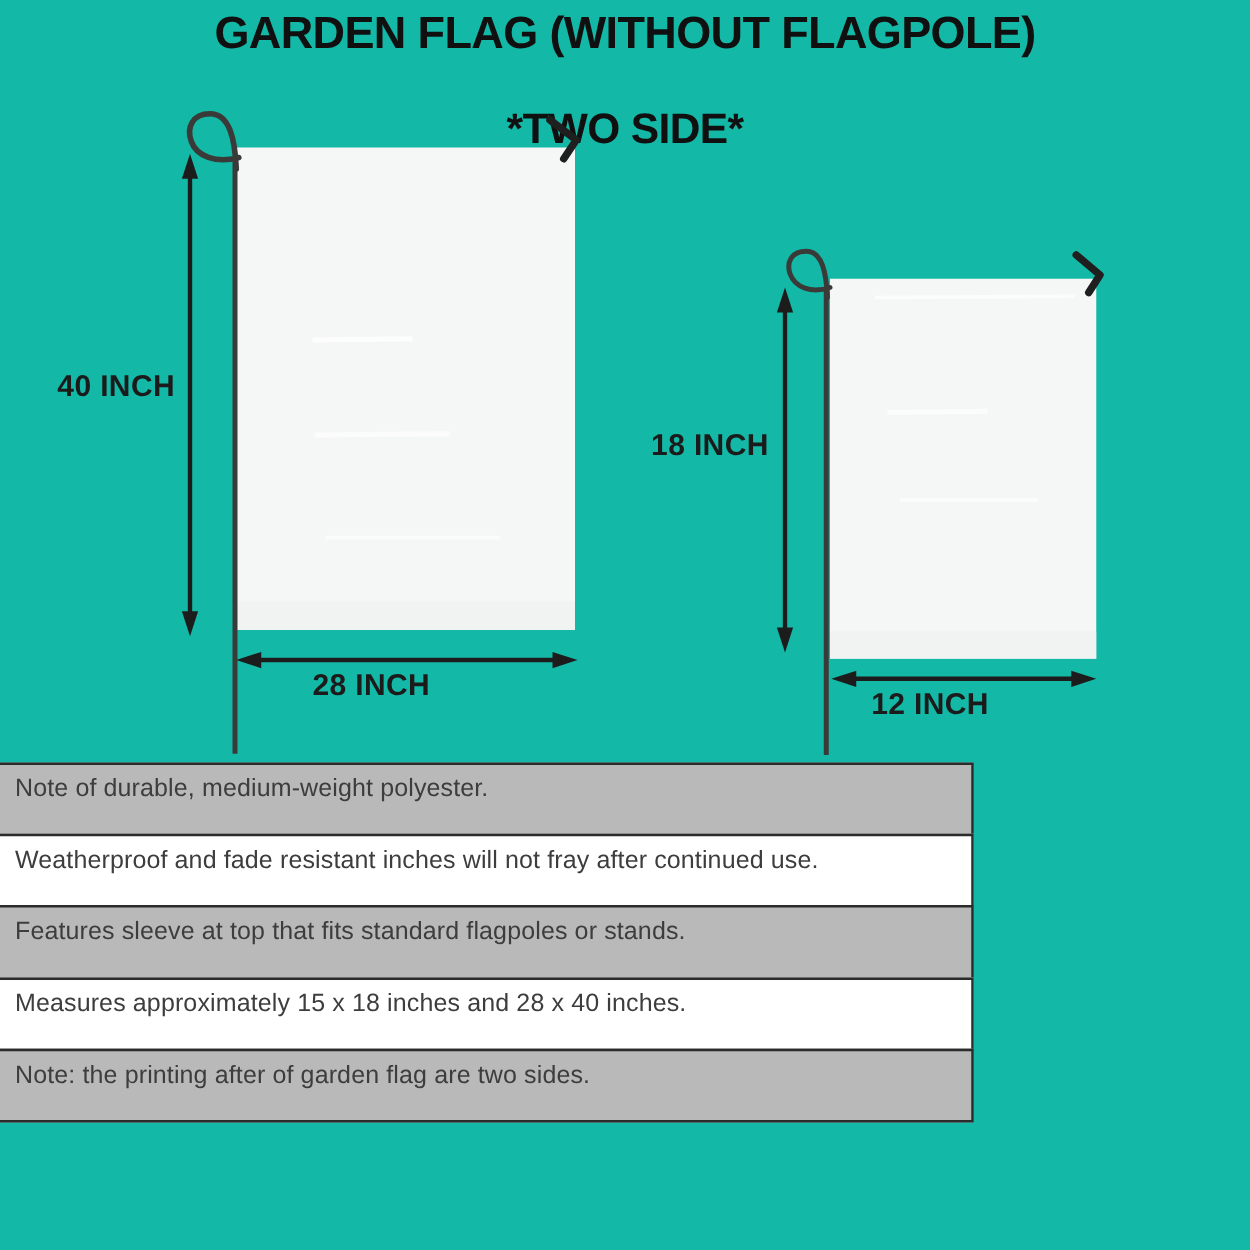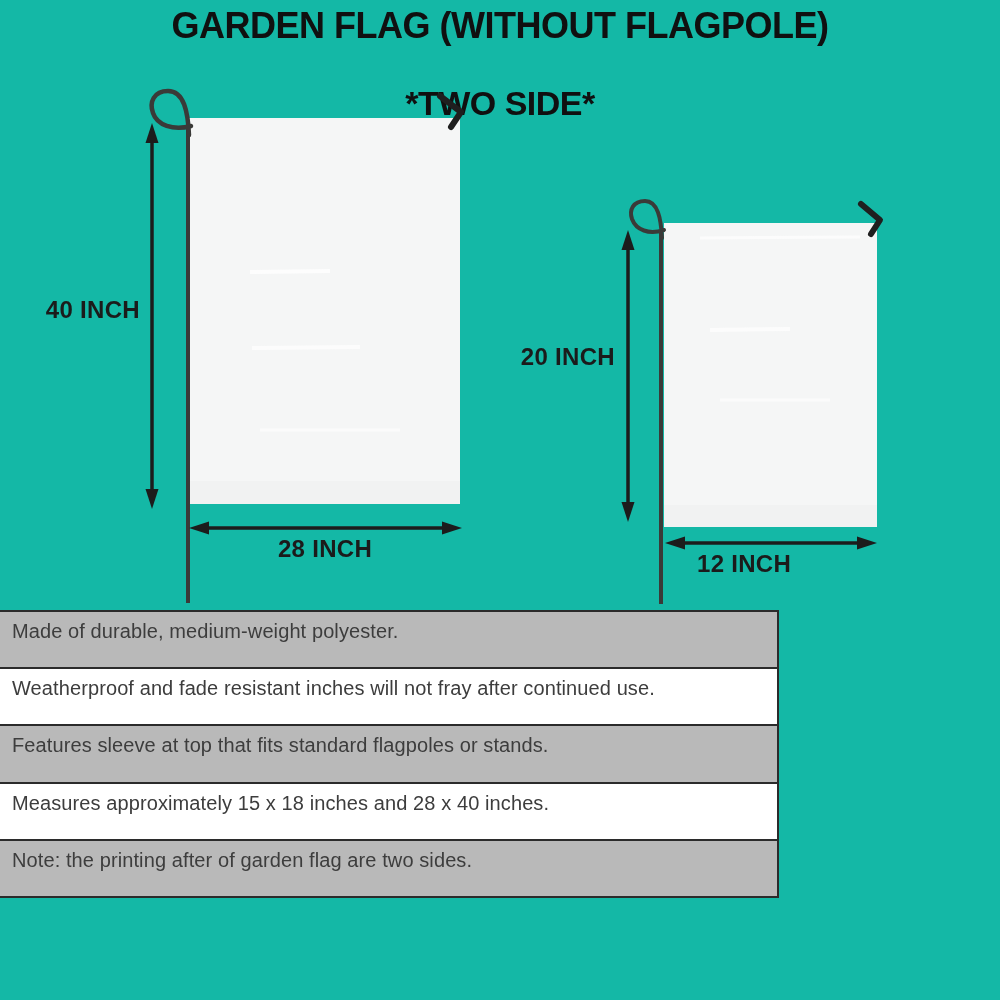--- a/index.html
+++ b/index.html
@@ -44,21 +44,21 @@
   }
   .dim-label {
     position: absolute;
     font-size: 24px;
     font-weight: bold;
     color: #1b1b1b;
     letter-spacing: 0.3px;
     white-space: nowrap;
   }
   .label-40 { left: 38px;  top: 296px; width: 102px; text-align: right; }
-  .label-28 { left: 250px; top: 535px; width: 150px; text-align: center; }
+  .label-28 { left: 250px; top: 535px; width: 150px; text-align: left; }
   .label-18 { left: 513px; top: 343px; width: 102px; text-align: right; }
   .label-12 { left: 697px; top: 550px; width: 150px; text-align: left; }
   
   .spec-table {
     position: absolute;
     left: -2px;
     top: 610px;
     width: 781px;
   }
   .spec-row {
@@ -130,26 +130,26 @@
       <g>
         <line x1="681" y1="543" x2="861" y2="543" stroke="#1c1c1c" stroke-width="3.5"></line>
         <polygon points="665,543 685,536.5 685,549.5" fill="#1c1c1c"></polygon>
         <polygon points="877,543 857,536.5 857,549.5" fill="#1c1c1c"></polygon>
       </g>
     </g>
   </svg>
 
   <div class="dim-label label-40">40 INCH</div>
   <div class="dim-label label-28">28 INCH</div>
-  <div class="dim-label label-18">20 INCH</div>
+  <div class="dim-label label-18">18 INCH</div>
   <div class="dim-label label-12">12 INCH</div>
 
   <div class="spec-table">
     <div class="spec-row shaded">
-      <span>Made of durable, medium-weight polyester.</span>
+      <span>Note of durable, medium-weight polyester.</span>
     </div>
     <div class="spec-row">
       <span>Weatherproof and fade resistant inches will not fray after continued use.</span>
     </div>
     <div class="spec-row shaded">
       <span>Features sleeve at top that fits standard flagpoles or stands.</span>
     </div>
     <div class="spec-row">
       <span>Measures approximately 15 x 18 inches and 28 x 40 inches.</span>
     </div>

